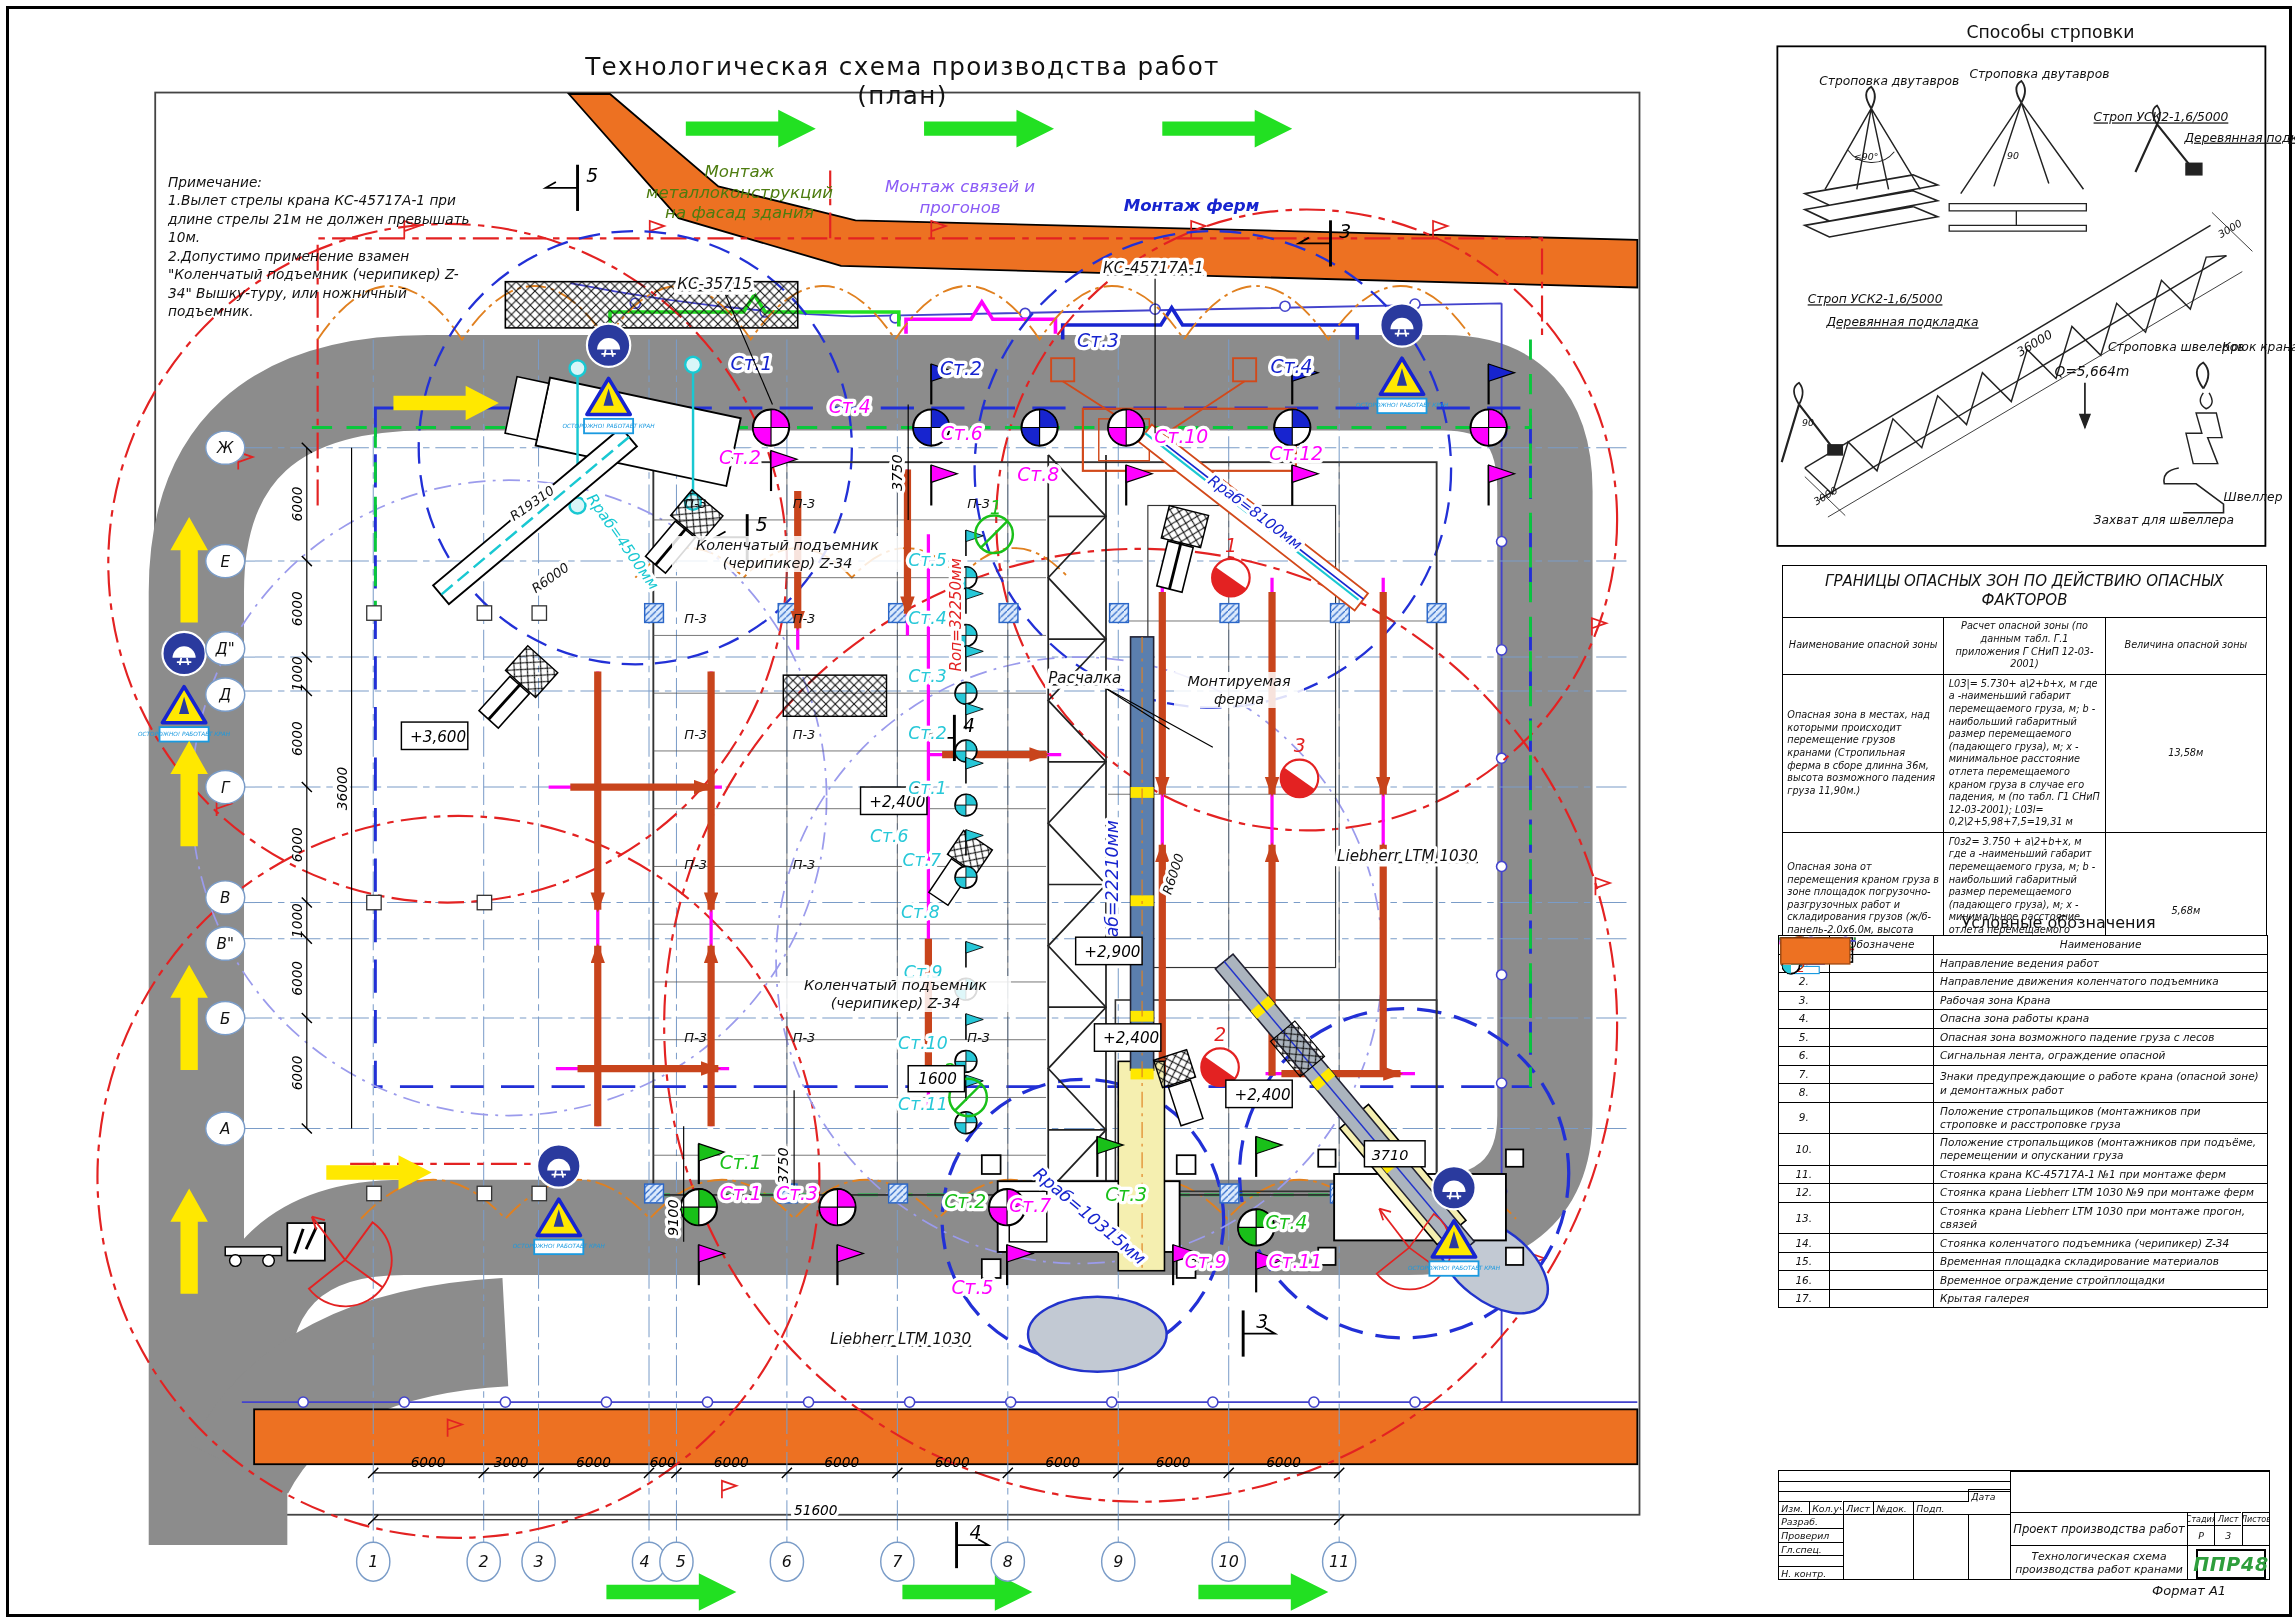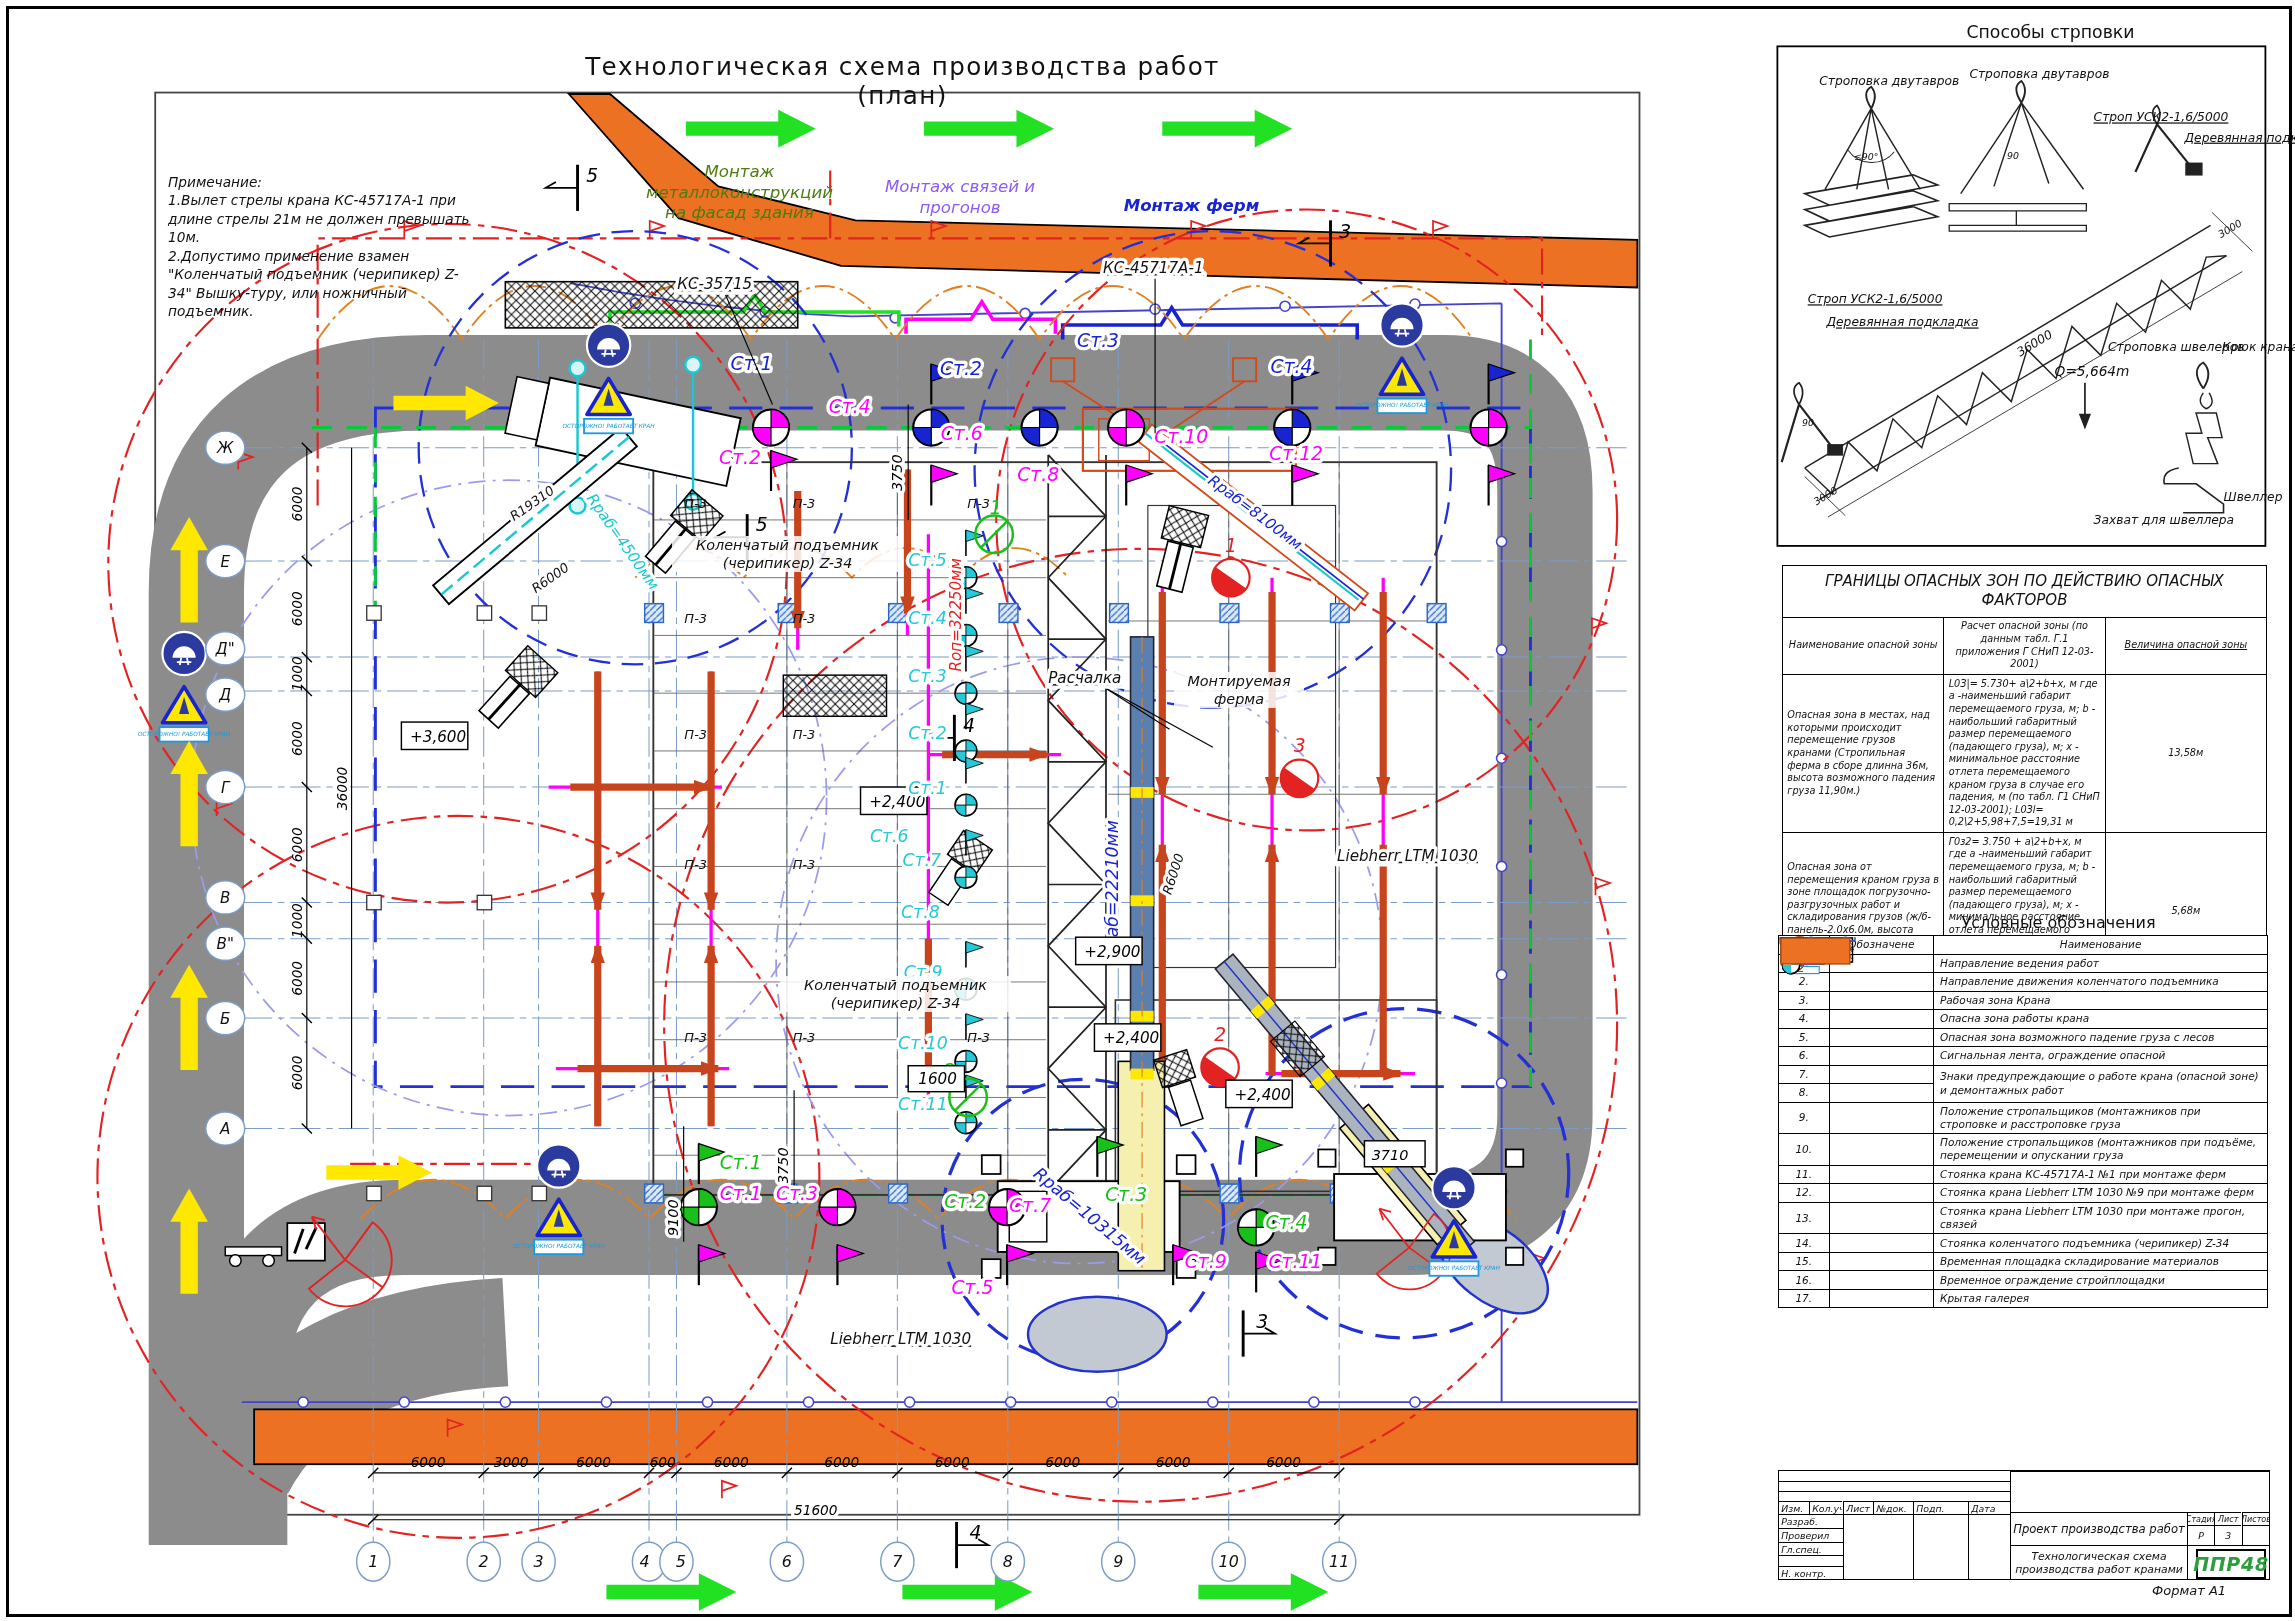--- a/index.html
+++ b/index.html
@@ -957,21 +957,21 @@
 
 <div class="panel hz">
   <table>
     <tbody>
           <tr>
             <td colspan="3" class="tt">ГРАНИЦЫ ОПАСНЫХ ЗОН ПО ДЕЙСТВИЮ ОПАСНЫХ ФАКТОРОВ</td>
           </tr>
     <tr>
       <th style="width:37%;">Наименование опасной зоны</th>
       <th style="width:48%;">Расчет опасной зоны (по данным табл. Г.1 приложения Г СНиП 12-03-2001)</th>
-      <th style="width:15%;text-decoration:underline;">Величина опасной зоны</th>
+      <th style="width:15%;">Величина опасной зоны</th>
     </tr>
     <tr>
       <td>Опасная зона в местах, над которыми происходит перемещение грузов кранами (Стропильная ферма в сборе длинна 36м, высота возможного падения груза 11,90м.)</td>
       <td>L0З|= 5.730+ а\2+b+х, м где а -наименьший габарит перемещаемого груза, м; b - наибольший габаритный размер перемещаемого (падающего груза), м; х - минимальное расстояние отлета перемещаемого краном груза в случае его падения, м (по табл. Г1 СНиП 12-03-2001); L0Зl= 0,2\2+5,98+7,5=19,31 м</td>
       <td class="val">13,58м</td>
     </tr>
     <tr>
       <td>Опасная зона от перемещения краном груза в зоне площадок погрузочно-разгрузочных работ и складирования грузов (ж/б-панель-2.0х6.0м, высота возможного падения груза 0,5 м)</td>
       <td>Г0з2= 3.750 + а\2+b+х, м где а -наименьший габарит перемещаемого груза, м; b - наибольший габаритный размер перемещаемого (падающего груза), м; х - минимальное расстояние отлета перемещаемого краном груза в случае его падения, м(по табл. Г1 СНиП 12-03-2001); L0З2= 0,2\2+5,58=9,43 м</td>
       <td class="val">5,68м</td>
@@ -1183,21 +1183,21 @@
 
 <div class="tb">
   <div class="cell" style="left:0;top:0;width:231px;height:10px;border-top:none;border-left:none;"></div>
   <div class="cell" style="left:0;top:10px;width:231px;height:10px;border-left:none;"></div>
   <div class="cell" style="left:0;top:20px;width:231px;height:10px;border-left:none;"></div>
   <div class="cell" style="left:0;top:30px;width:30px;height:13px;border-left:none;">Изм.</div>
   <div class="cell" style="left:30px;top:30px;width:33px;height:13px;">Кол.уч</div>
   <div class="cell" style="left:64px;top:30px;width:30px;height:13px;">Лист</div>
   <div class="cell" style="left:94px;top:30px;width:40px;height:13px;">№док.</div>
   <div class="cell" style="left:134px;top:30px;width:55px;height:13px;">Подп.</div>
-  <div class="cell" style="left:189px;top:30px;width:42px;height:13px;">Дата</div>
+  <div class="cell" style="left:189px;top:18px;width:42px;height:13px;">Дата</div>
   <div class="cell" style="left:0;top:43px;width:64px;height:13.7px;border-left:none;">Разраб.</div>
   <div class="cell" style="left:0;top:57px;width:64px;height:13.7px;border-left:none;">Проверил</div>
   <div class="cell" style="left:0;top:71px;width:64px;height:13.7px;border-left:none;">Гл.спец.</div>
   <div class="cell" style="left:0;top:84px;width:64px;height:10px;border-left:none;"></div>
   <div class="cell" style="left:0;top:95px;width:64px;height:13.7px;border-left:none;">Н. контр.</div>
   <div class="cell" style="left:64px;top:43px;width:71px;height:65px;"></div>
   <div class="cell" style="left:134px;top:43px;width:55px;height:65px;"></div>
   <div class="cell" style="left:189px;top:43px;width:42px;height:65px;"></div>
   <div class="cell ctr" style="left:231px;top:0;width:259px;height:41px;"></div>
   <div class="cell ctr" style="left:231px;top:41px;width:177px;height:33px;font-size:11.6px;">Проект производства работ</div>

